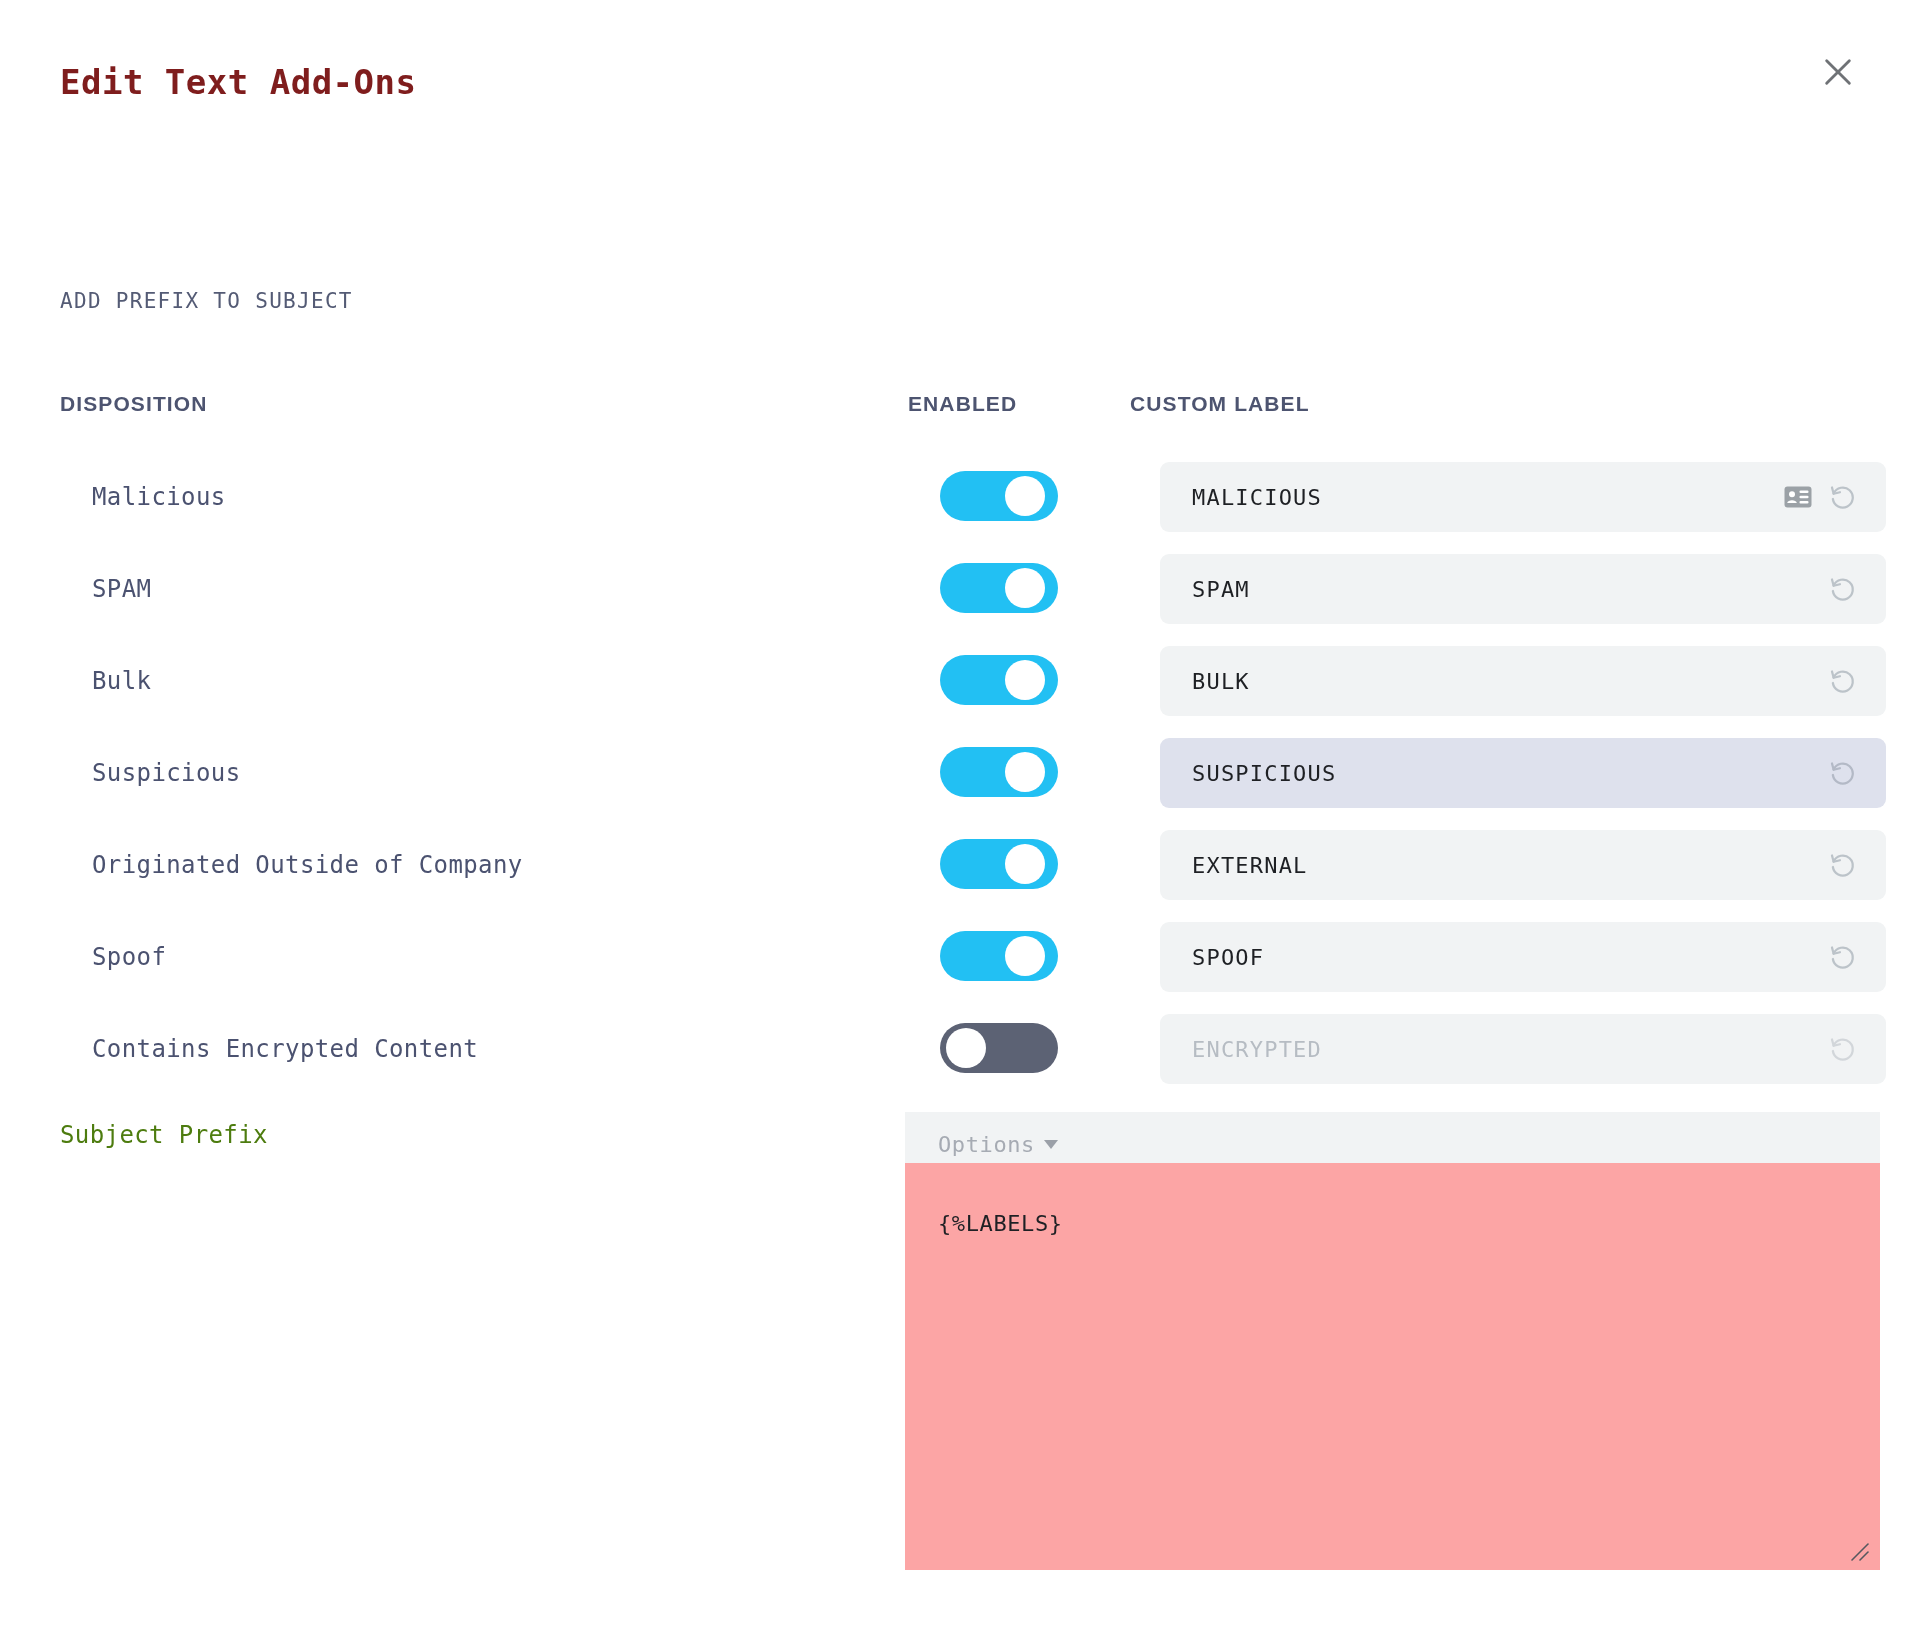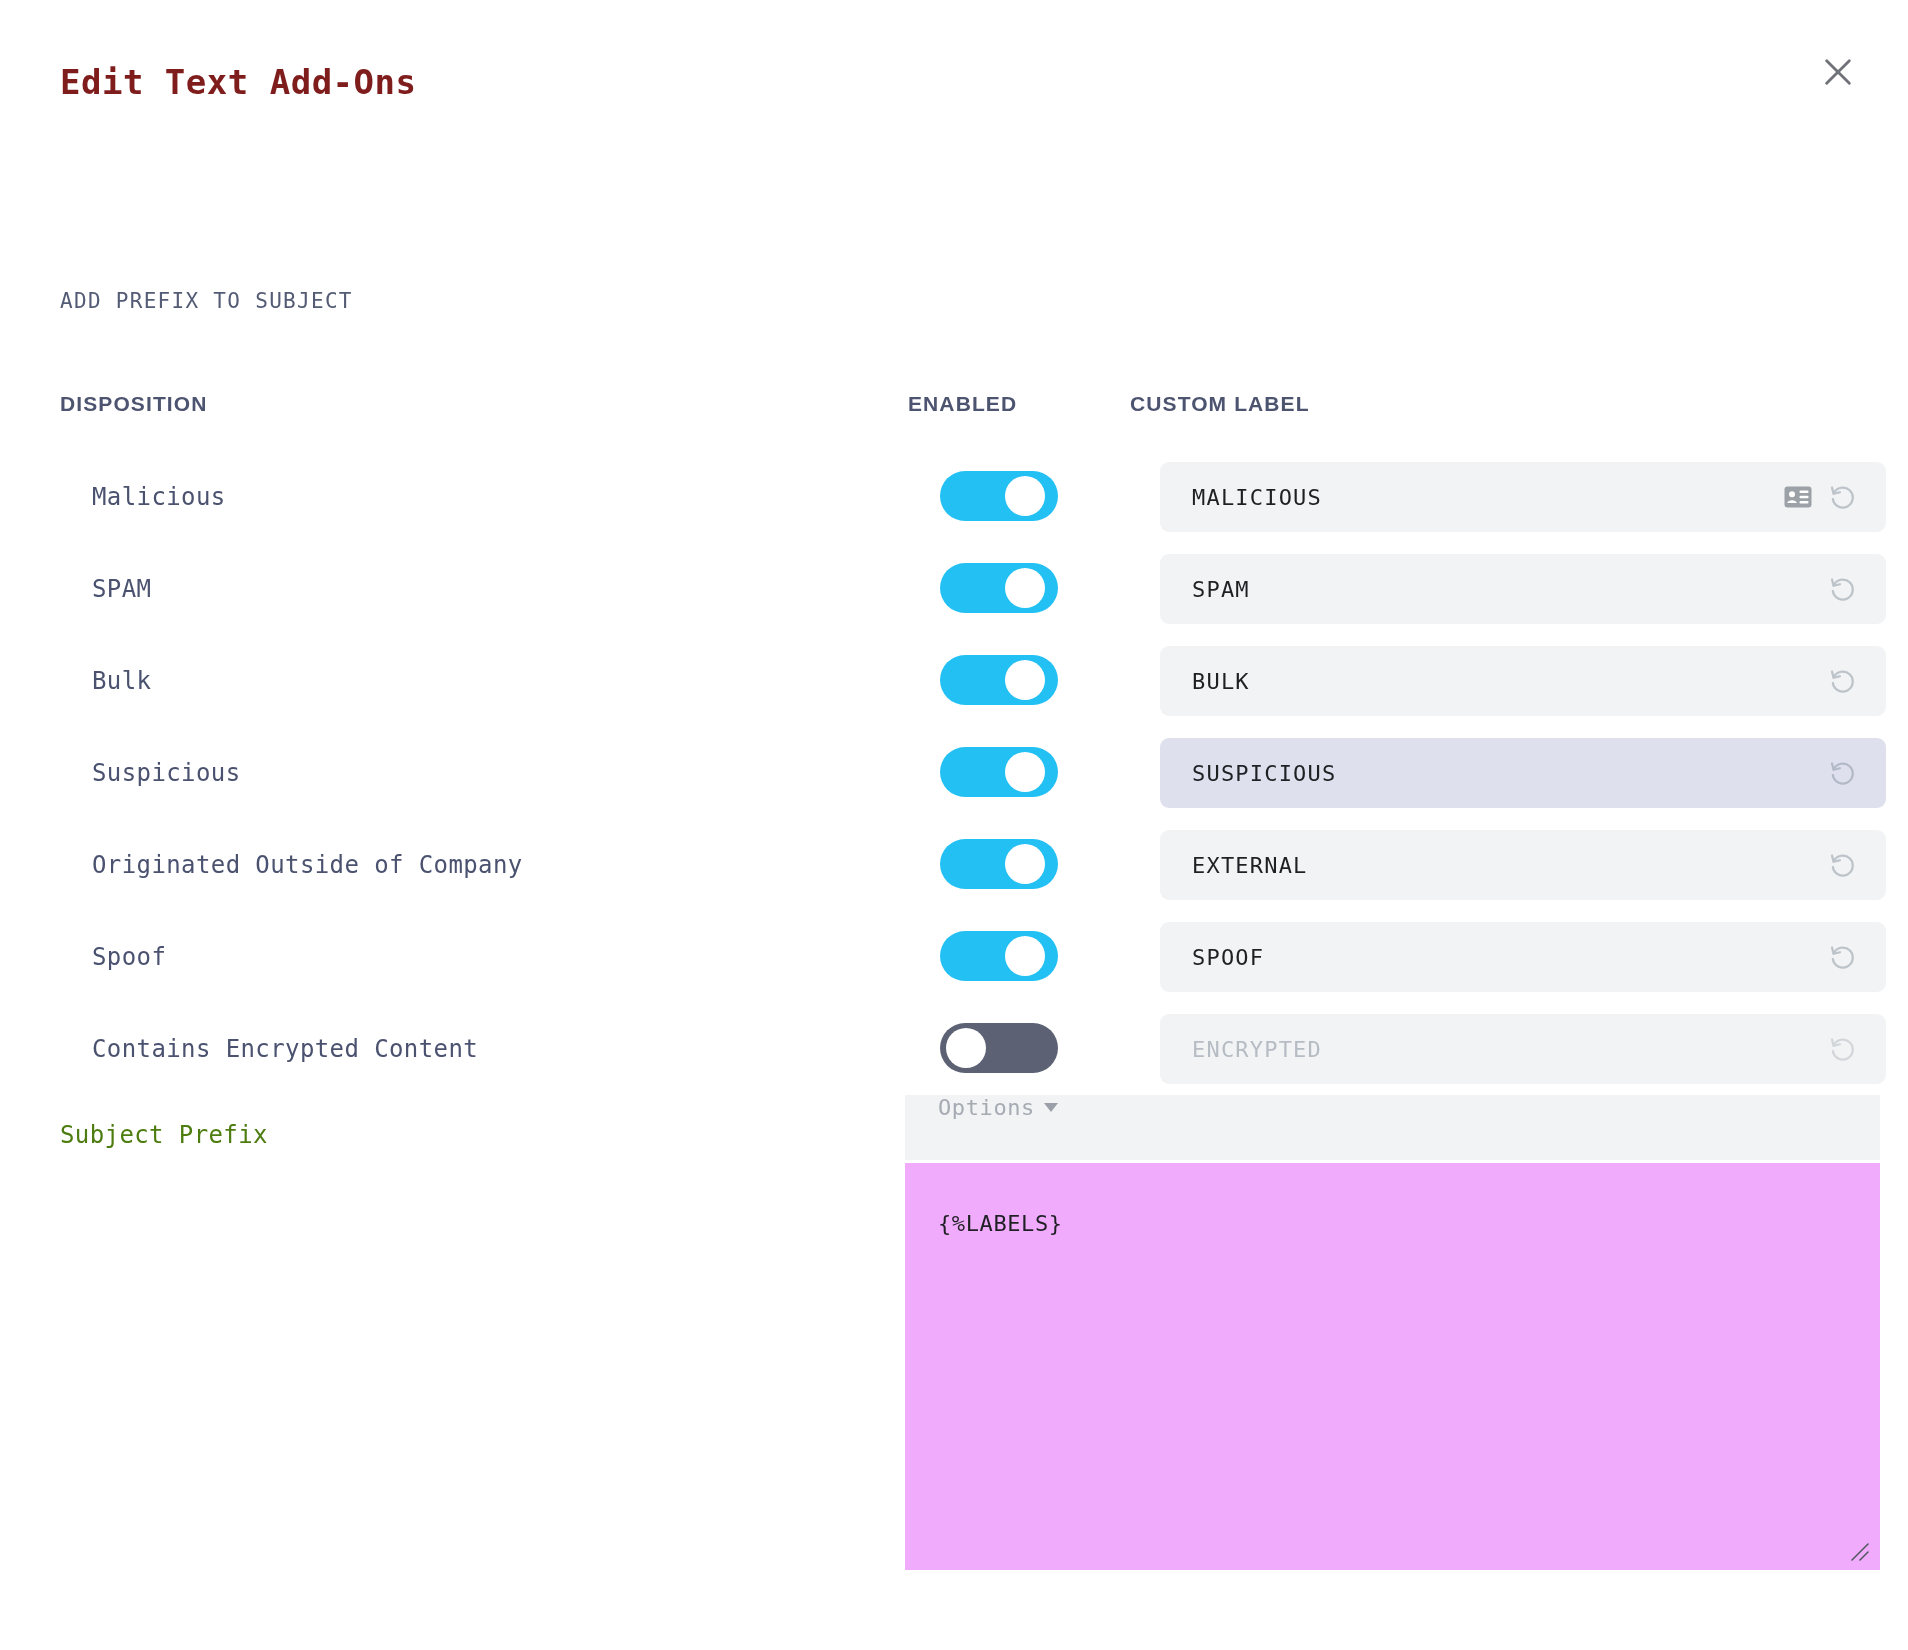--- a/index.html
+++ b/index.html
@@ -173,26 +173,26 @@
     position: absolute;
     left: 905px;
     top: 1095px;
     width: 975px;
     height: 475px;
   }
 
   .editor-toolbar {
     position: absolute;
     left: 0;
-    top: 0;
+    top: 17px;
     width: 975px;
     height: 65px;
     background: #f1f3f4;
     display: flex;
-    align-items: flex-start;
+    align-items: center;
   }
 
   .options-menu {
     margin-left: 33px;
     font-size: 22px;
     letter-spacing: 0.6px;
     color: #a6abb3;
     font-family: "DejaVu Sans Mono", "Liberation Mono", monospace;
     cursor: pointer;
     display: flex;
@@ -205,21 +205,21 @@
     border-right: 7px solid transparent;
     border-top: 9px solid #9ba0a8;
   }
 
   .editor-body {
     position: absolute;
     left: 0;
     top: 68px;
     width: 975px;
     height: 407px;
-    background: #f0abfc;
+    background: #fca5a5;
     cursor: text;
   }
 
   .editor-text {
     position: absolute;
     left: 33px;
     top: 48px;
     font-size: 22px;
     letter-spacing: 0.6px;
     color: #1e2024;

